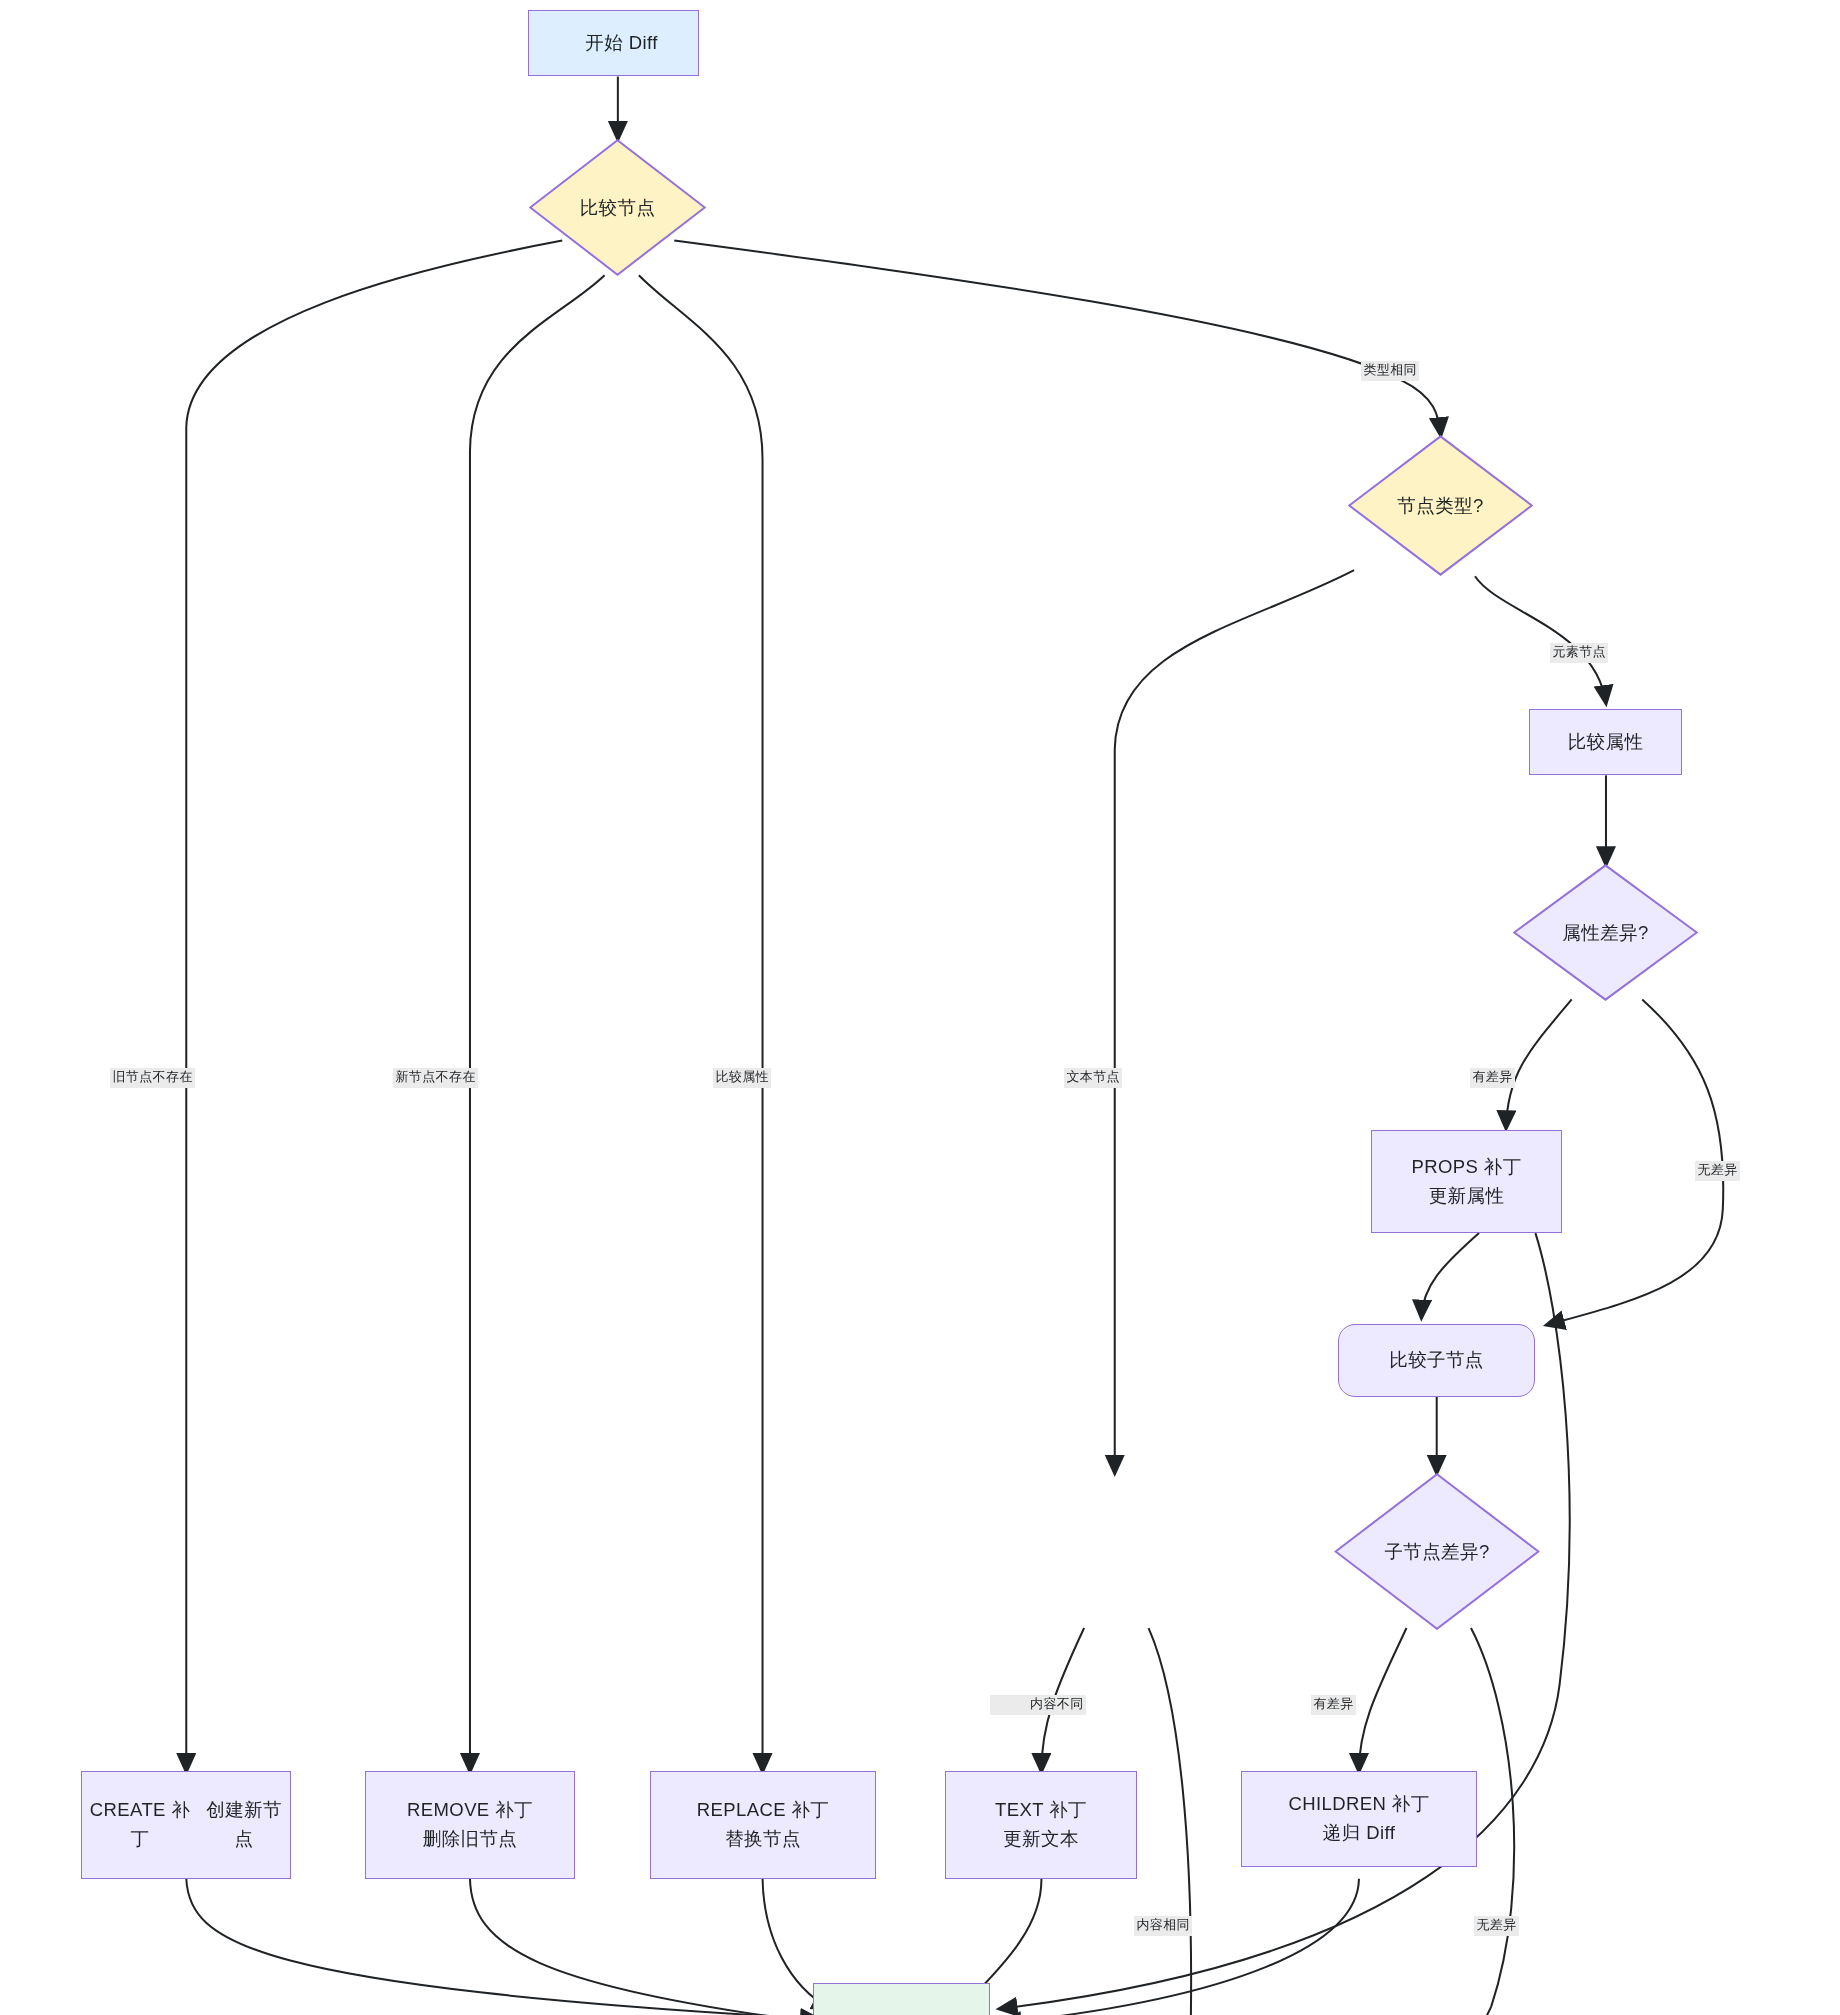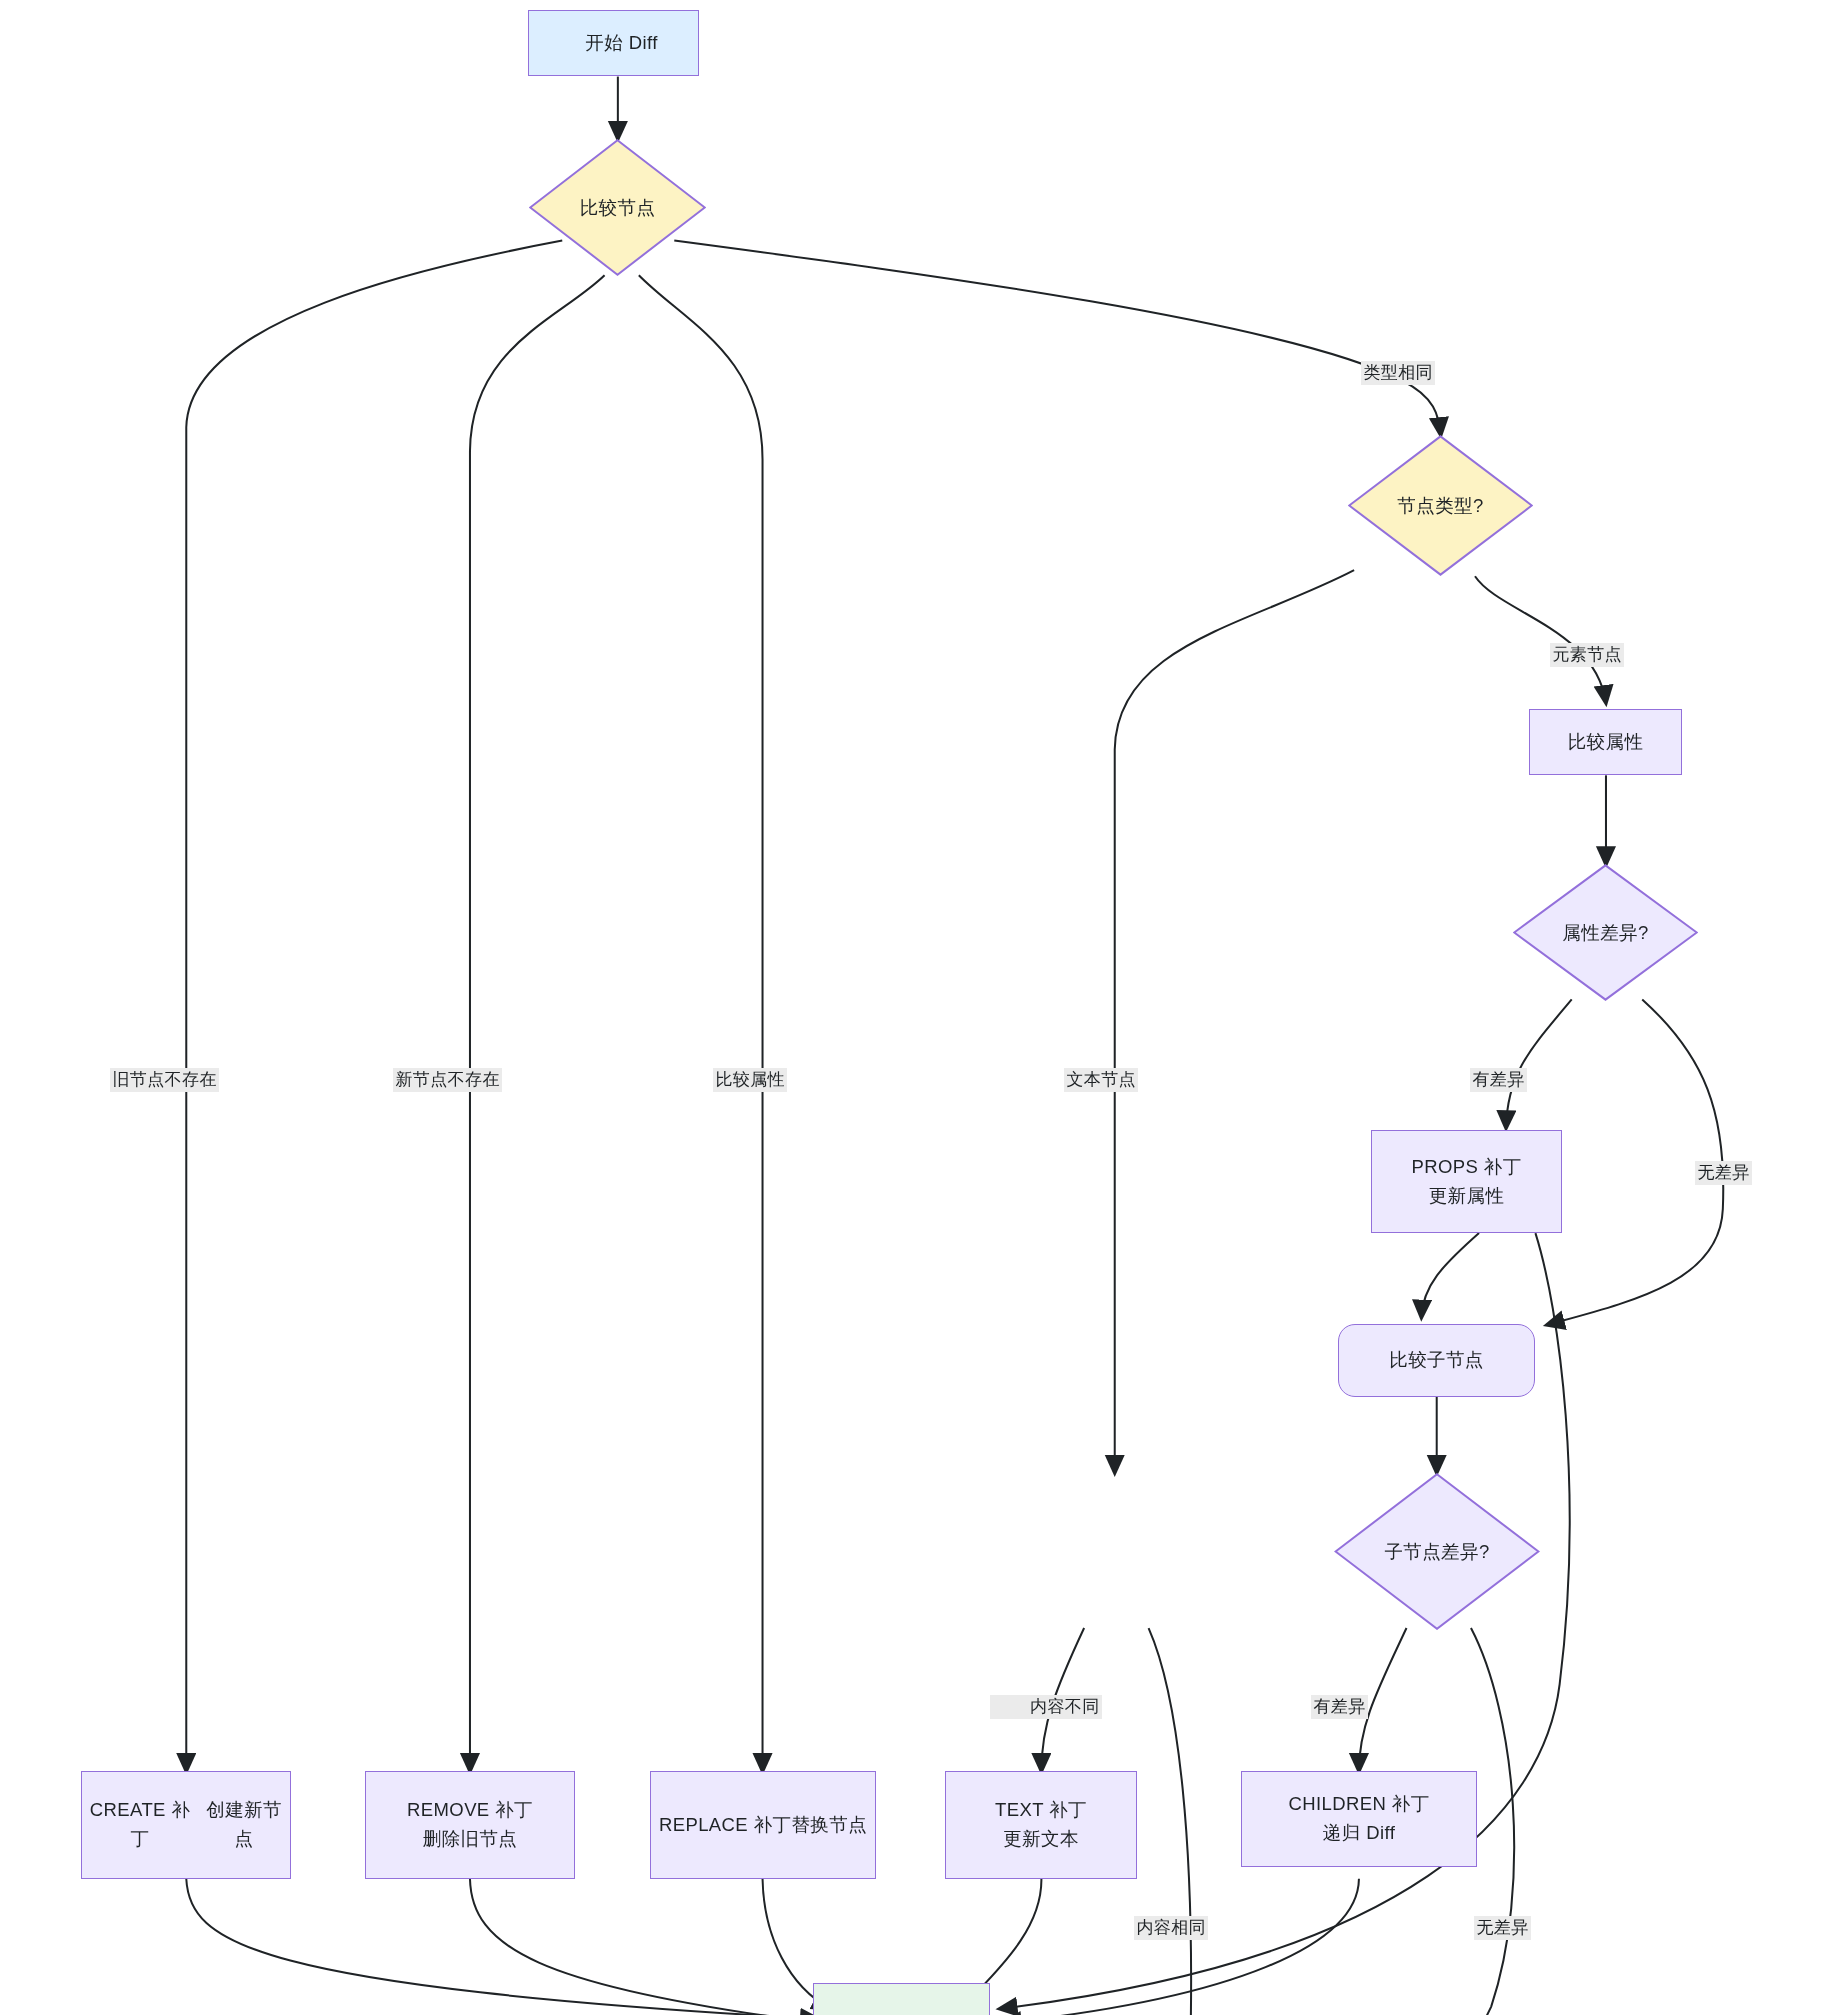--- a/index.html
+++ b/index.html
@@ -44,21 +44,21 @@
     z-index:2;
     font-size:18.5px;
     color:#1f2326;
     letter-spacing:0.4px;
     white-space:nowrap;
   }
   .elabel{
     position:absolute;
     background:#ebebeb;
     color:#1f2326;
-    font-size:17px;
+    font-size:13px;
     letter-spacing:0.4px;
     padding:2.4px 2.4px;
     white-space:nowrap;
     z-index:4;
     line-height:1.15;
   }
   .l2{display:block;}
 </style>
 </head>
 <body>
@@ -170,21 +170,21 @@
   <div class="node rect" style="left:81px;top:1771px;width:210px;height:108px;flex-direction:row;">
     <span>CREATE 补丁</span>
     <span class="l2">创建新节点</span>
   </div>
 
   <div class="node rect" style="left:365px;top:1771px;width:210px;height:108px;flex-direction:column;">
     <span>REMOVE 补丁</span>
     <span class="l2">删除旧节点</span>
   </div>
 
-  <div class="node rect" style="left:650px;top:1771px;width:226px;height:108px;flex-direction:row;text-align:right;">
+  <div class="node rect" style="left:650px;top:1771px;width:226px;height:108px;flex-direction:column;text-align:right;">
     <span>REPLACE 补丁</span>
     <span class="l2">替换节点</span>
   </div>
 
   <div class="node rect" style="left:945px;top:1771px;width:192px;height:108px;flex-direction:column;">
     <span>TEXT 补丁</span>
     <span class="l2">更新文本</span>
   </div>
 
   <div class="node rect" style="left:1241px;top:1771px;width:236px;height:96px;flex-direction:column;">

